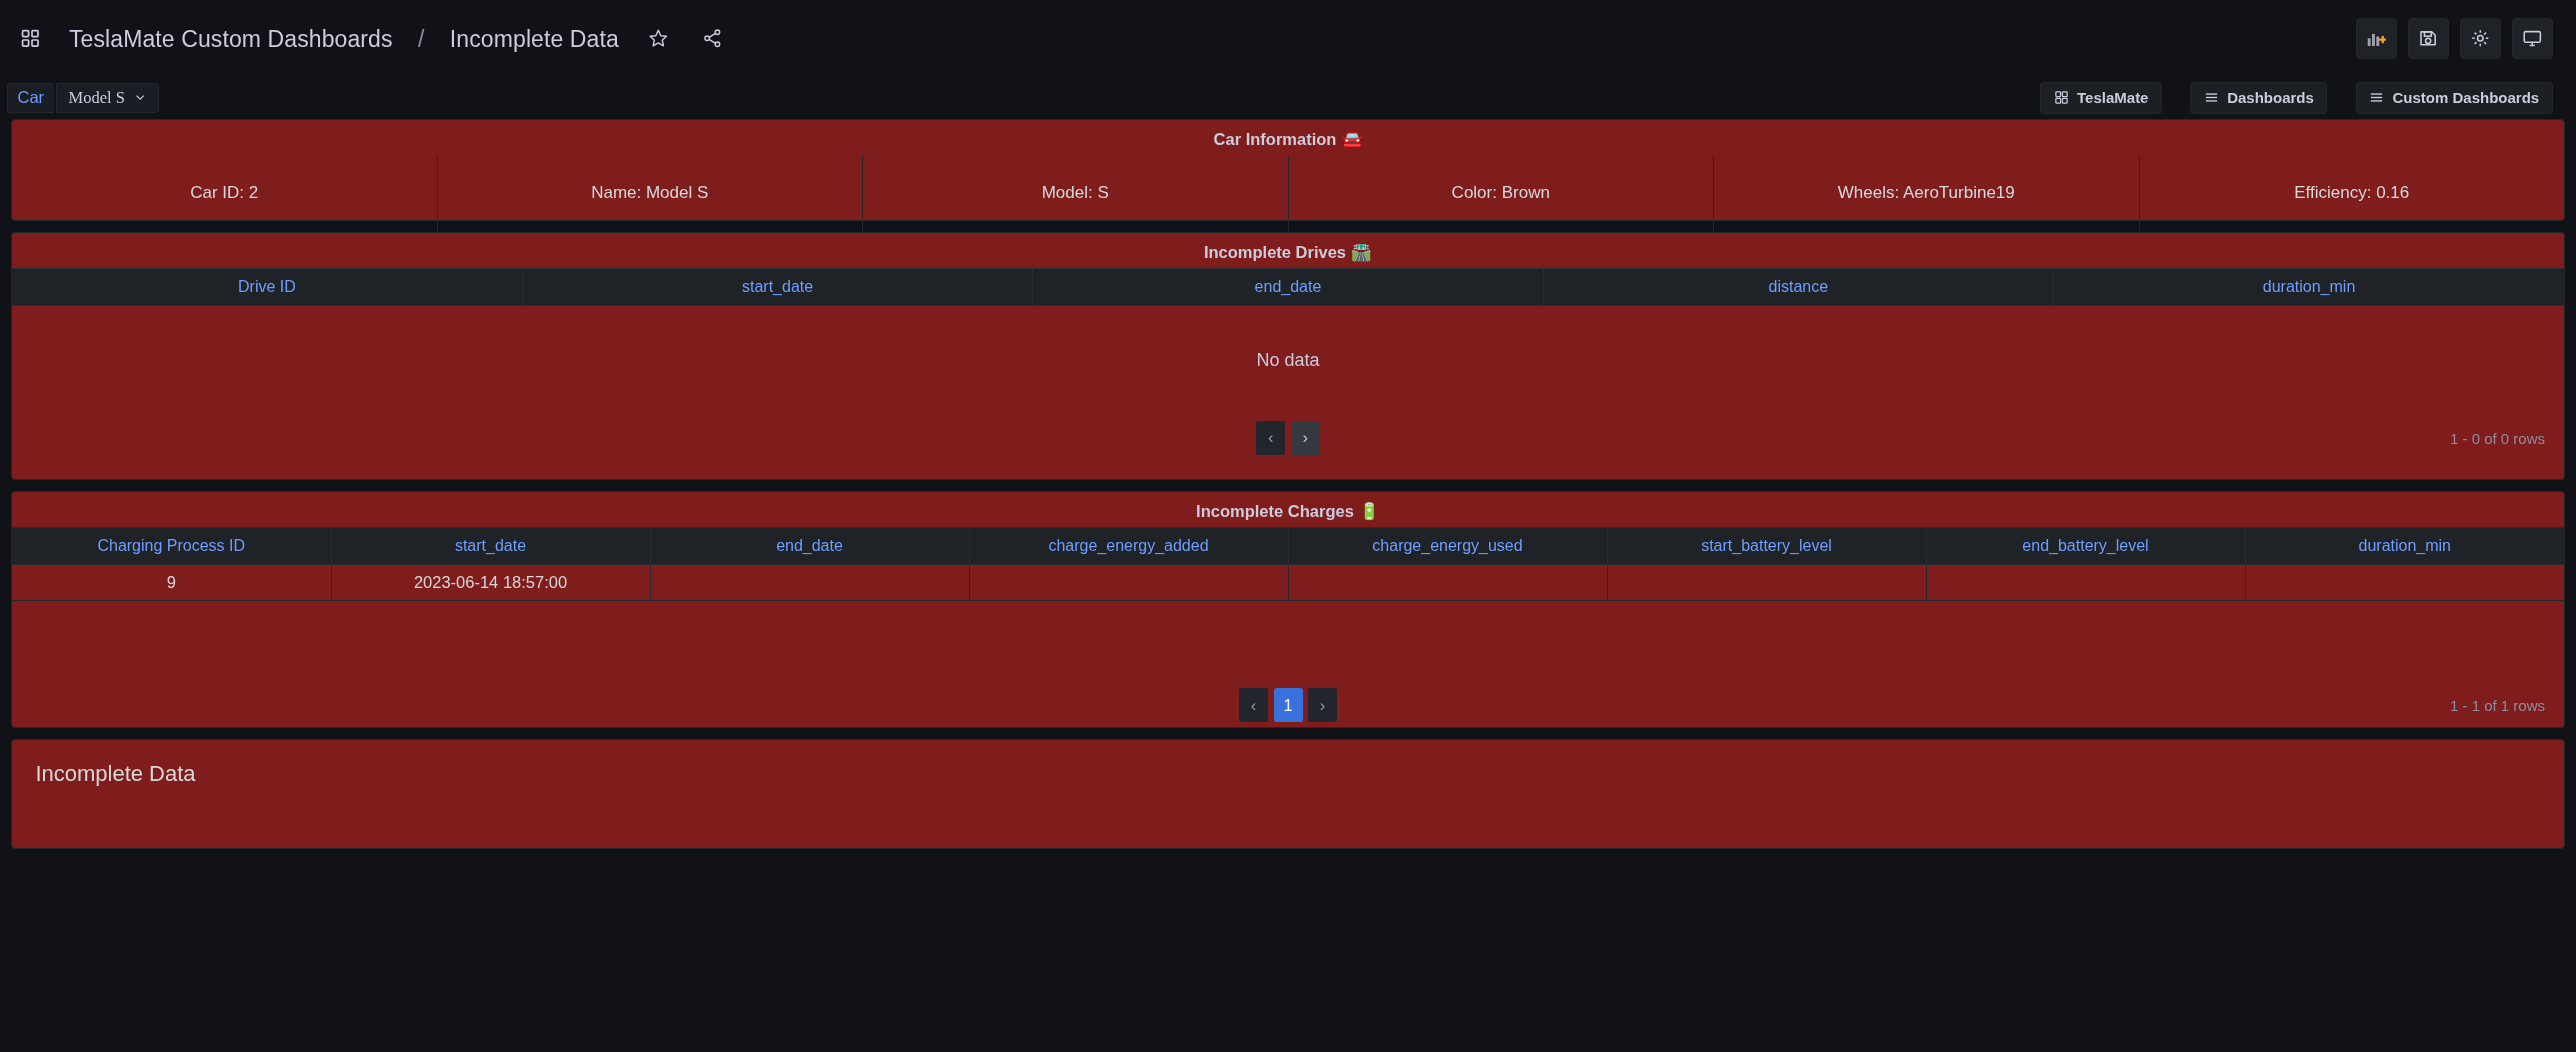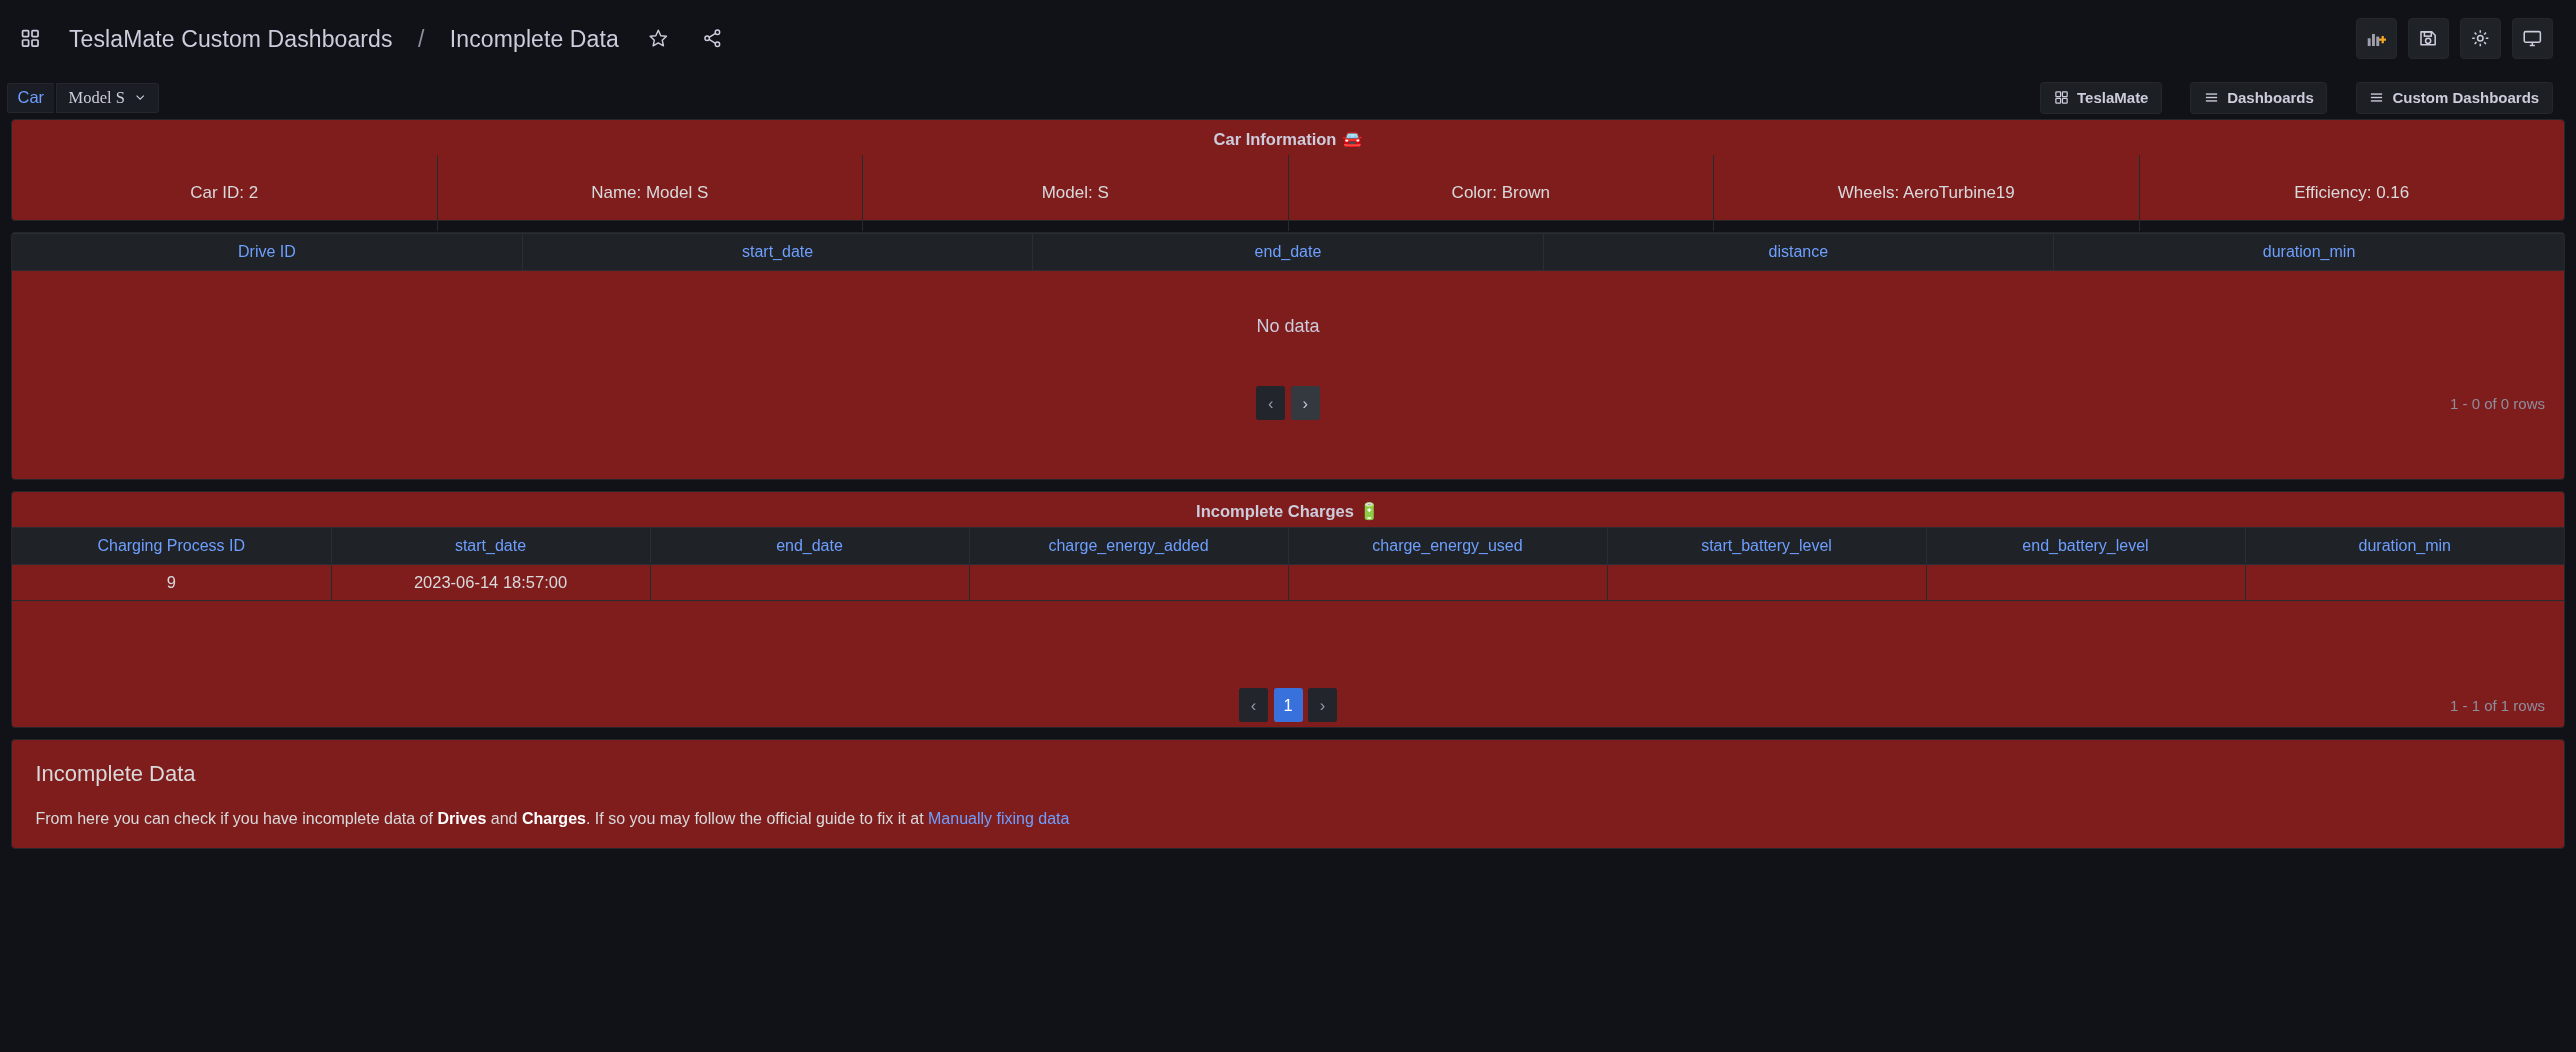--- a/index.html
+++ b/index.html
@@ -262,20 +262,23 @@
         <div class="stat-cell">Car ID: 2</div>
         <div class="stat-cell">Name: Model S</div>
         <div class="stat-cell">Model: S</div>
         <div class="stat-cell">Color: Brown</div>
         <div class="stat-cell">Wheels: AeroTurbine19</div>
         <div class="stat-cell">Efficiency: 0.16</div>
       </div>
   </div>
 
   <div class="panel" style="height:248px;">
+    <div class="panel-title">
+      <span>Incomplete Drives</span><span class="emo">🛣️</span>
+    </div>
     <table class="tbl">
       <thead>
         <tr id="drives-head">
             <th>Drive ID</th>
             <th>start_date</th>
             <th>end_date</th>
             <th>distance</th>
             <th>duration_min</th>
           </tr>
       </thead>
@@ -326,19 +329,16 @@
         <button class="pg-btn">‹</button>
         <button class="pg-btn active">1</button>
         <button class="pg-btn">›</button>
       </div>
       <div class="pager-count">1 - 1 of 1 rows</div>
     </div>
   </div>
 
   <div class="panel text-panel" style="height:110px;">
     <h2>Incomplete Data</h2>
-    <p>
-      <span>From here you can check if you have incomplete data of </span><b>Drives</b><span> and </span><b>Charges</b><span>. If so you may follow the official guide to fix it at </span><a href="#">Manually fixing data</a>
-    </p>
   </div>
 
 </div>
 
 
 </body></html>

